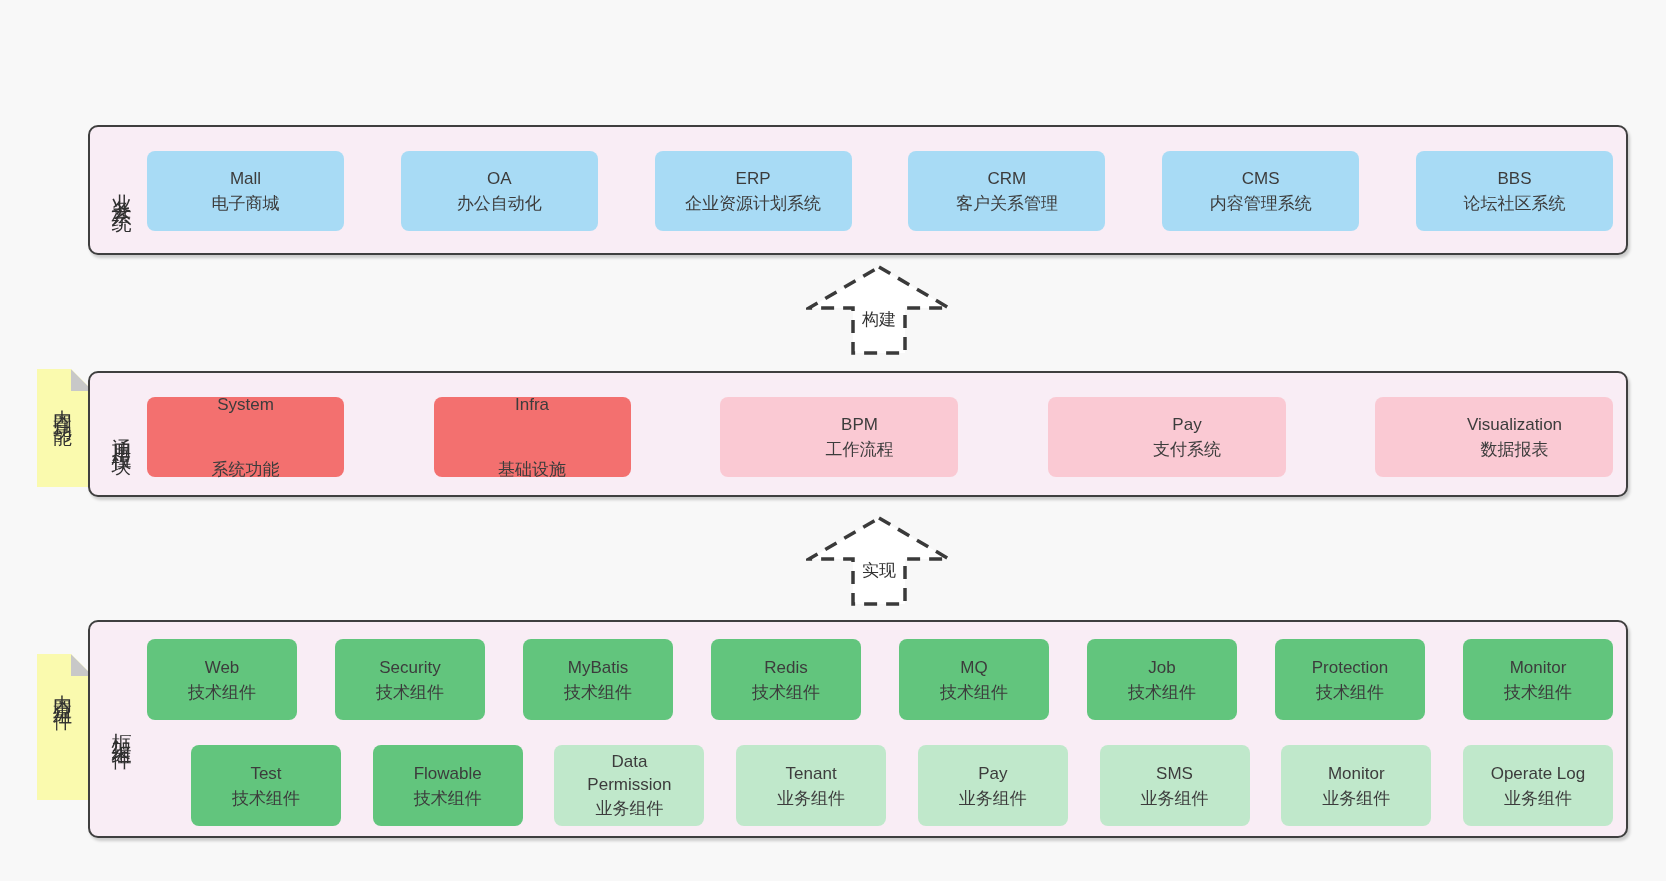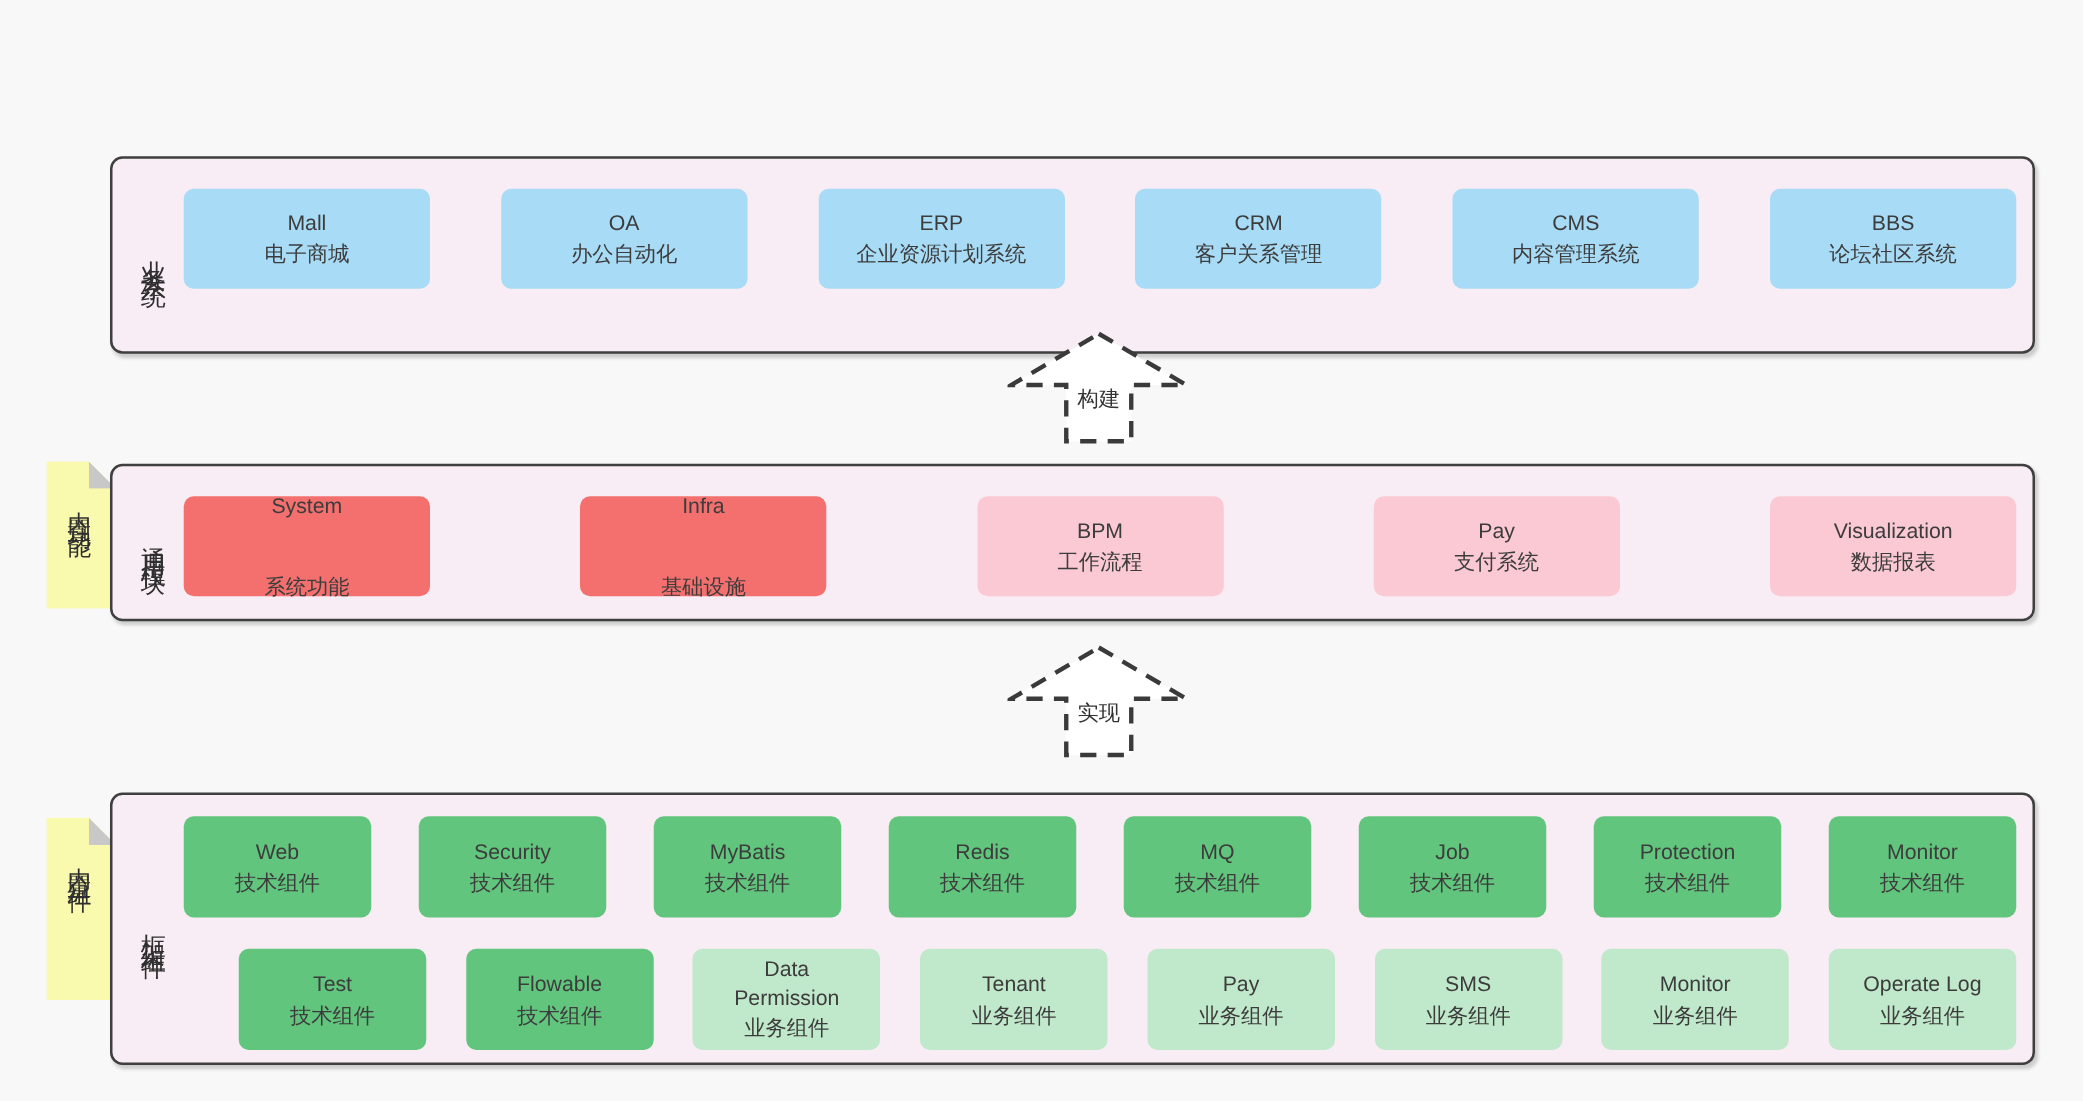--- a/index.html
+++ b/index.html
@@ -9,23 +9,23 @@
     font-family:"Liberation Sans","DejaVu Sans",sans-serif;
     color:var(--text,#3c3c3c);
   }
   .panel{
     position:absolute;left:88px;width:1540px;box-sizing:border-box;
     background:var(--panel_bg,#f9edf5);
     border:2px solid var(--panel_border,#3f3f3f);
     border-radius:10px;z-index:1;
     box-shadow:2px 3px 3px rgba(0,0,0,0.18);
   }
-  #panel1{top:125px;height:158px;}
+  #panel1{top:125px;height:130px;}
   #panel2{top:371px;height:126px;}
-  #panel3{top:620px;height:218px;margin-top:14px;}
+  #panel3{top:620px;height:218px;}
   .panel-label{
     position:absolute;left:10px;top:0;bottom:0;width:44px;
     display:flex;align-items:center;justify-content:center;
   }
   .panel-label span{
     writing-mode:vertical-rl;text-orientation:upright;
     font-size:20px;letter-spacing:6px;color:#2f2f2f;line-height:1;
   }
   .boxes-row{
     position:absolute;left:57px;right:13px;
@@ -36,21 +36,21 @@
   #panel3 .row2{top:123px;height:81px;padding-left:44px;}
   .box{
     border-radius:8px;display:flex;flex-direction:column;
     justify-content:center;align-items:center;text-align:center;
     font-size:17px;line-height:25px;color:var(--text,#3c3c3c);
   }
   .w6{width:197px;}
   .w8{width:150px;}
   .blue{background:var(--blue,#a8dbf5);}
   .red{background:var(--red,#f3706f);gap:40px;}
-  .pink{background:var(--pink,#fac9d3);}
+  .pink{background:var(--pink,#fac9d3);padding-left:41px;}
   .green{background:var(--green,#62c57d);}
   .green-light{background:var(--green_light,#c0e8cb);}
   .box span{display:block;}
   .box span.tight{max-width:95px;line-height:23px;}
   .note{
     position:absolute;left:37px;width:56px;z-index:0;
     background:var(--yellow,#fafaae);
     clip-path:polygon(0 0,34px 0,56px 22px,56px 100%,0 100%);
   }
   #note2{top:369px;height:118px;}

